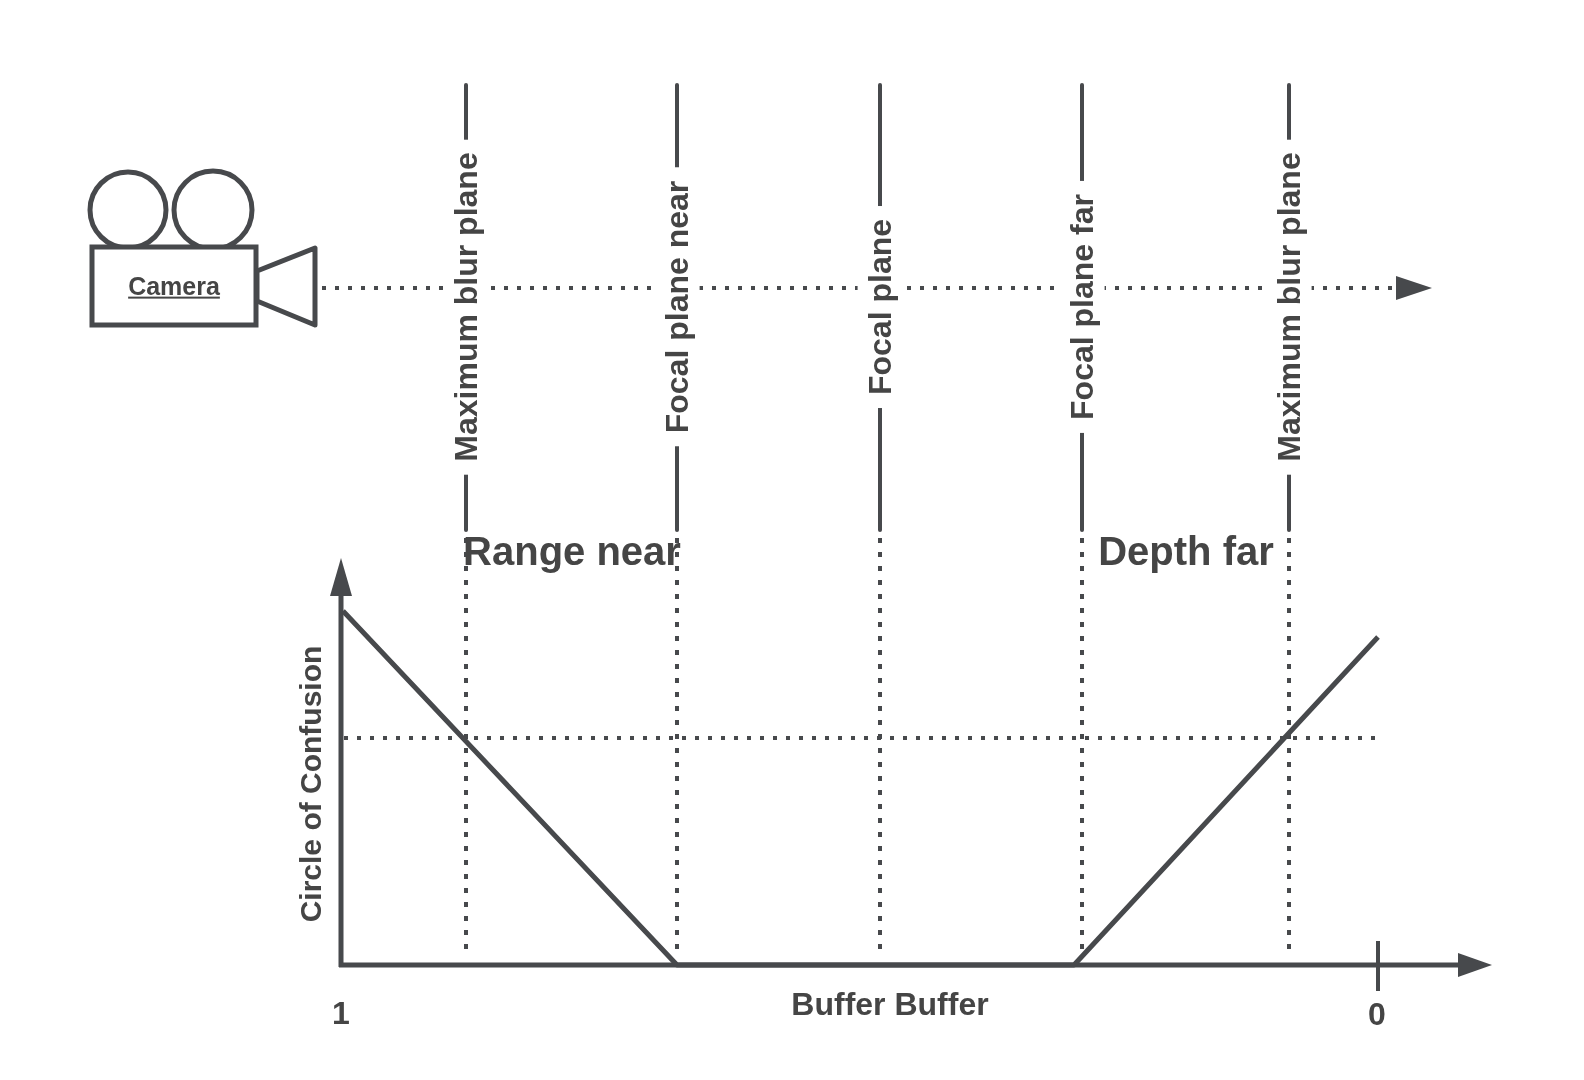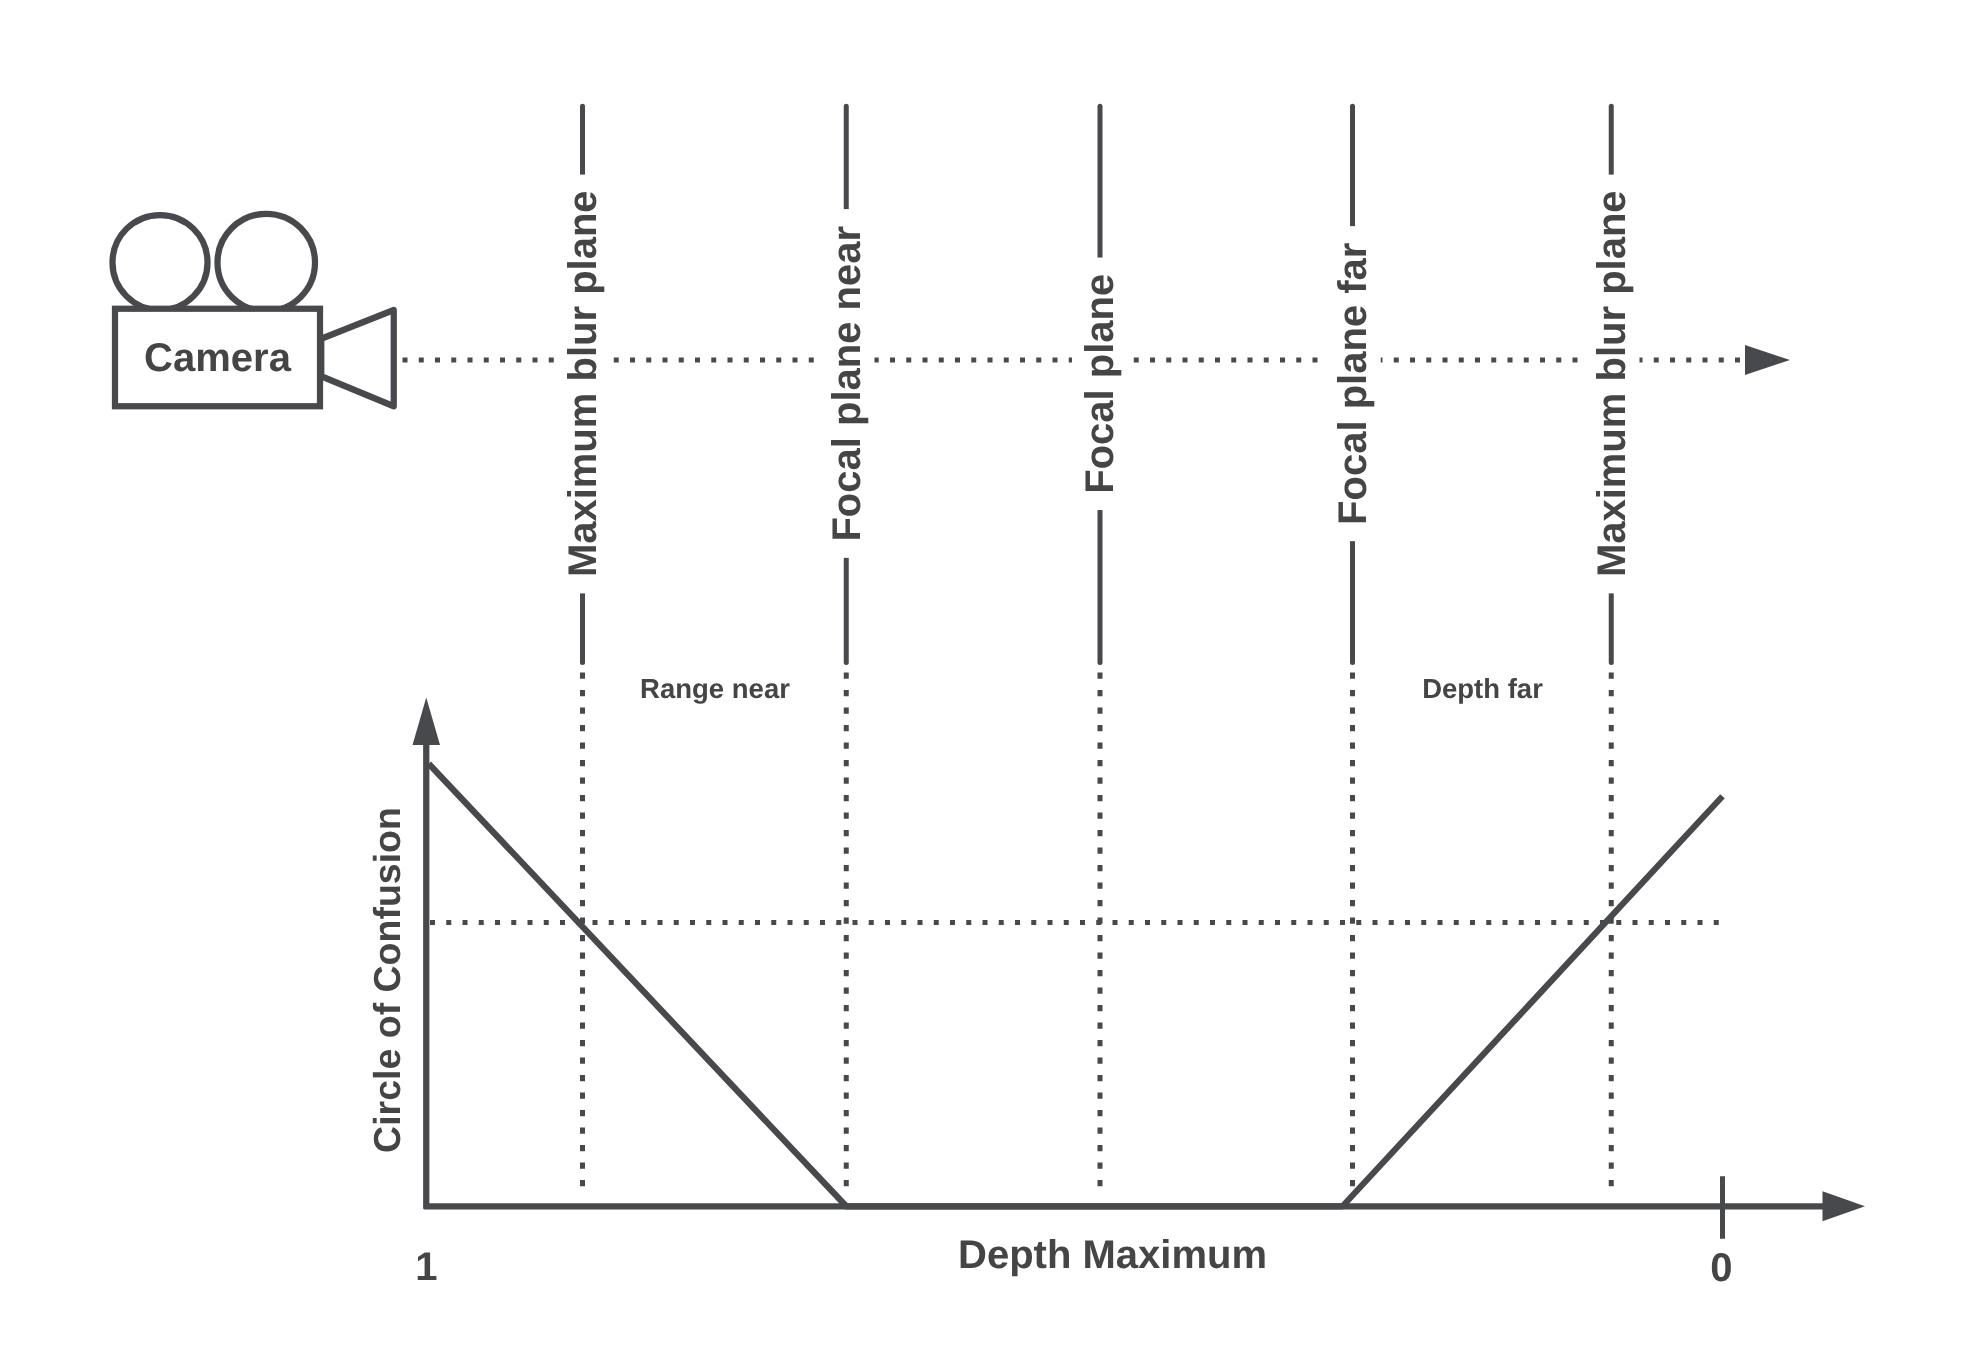--- a/index.html
+++ b/index.html
@@ -21,25 +21,25 @@
     white-space:nowrap;
     transform:translate(-50%,-50%);
     line-height:1.15;
   }
   .rot{transform:translate(-50%,-50%) rotate(-90deg);}
   .plane-label{
     font-size:32px;
     background:var(--bg,#ffffff);
     padding:4px 13px;
   }
-  .range-label{font-size:22px;}
+  .range-label{font-size:40px;}
   .axis-label{font-size:32px;}
   .yaxis-label{font-size:30px;}
   .tick-label{font-size:32px;}
-  .camera-label{font-size:32px;}
+  .camera-label{font-size:25px;text-decoration:underline;}
 </style>
 </head>
 <body>
 
 <div id="stage">
 
   <svg id="art" viewBox="0 0 1584 1080">
 
     <line class="stroke" x1="322" y1="288" x2="1396" y2="288" stroke-width="4" stroke-dasharray="4 9"></line>
     <polygon class="headfill" points="1396,276 1432,288 1396,300"></polygon>
@@ -79,17 +79,17 @@
   <div class="lbl rot plane-label" style="left:880px;top:307px;">Focal plane</div>
   <div class="lbl rot plane-label" style="left:1082px;top:307px;">Focal plane far</div>
   <div class="lbl rot plane-label" style="left:1289px;top:307px;">Maximum blur plane</div>
 
   <div class="lbl camera-label" style="left:174px;top:286px;">Camera</div>
 
   <div class="lbl range-label" style="left:572px;top:551px;">Range near</div>
   <div class="lbl range-label" style="left:1186px;top:551px;">Depth far</div>
 
   <div class="lbl rot yaxis-label" style="left:311px;top:784px;">Circle of Confusion</div>
-  <div class="lbl axis-label" style="left:890px;top:1004px;">Depth Maximum</div>
+  <div class="lbl axis-label" style="left:890px;top:1004px;">Buffer Buffer</div>
   <div class="lbl tick-label" style="left:341px;top:1013px;">1</div>
   <div class="lbl tick-label" style="left:1377px;top:1014px;">0</div>
 
 </div>
 
 </body></html>

